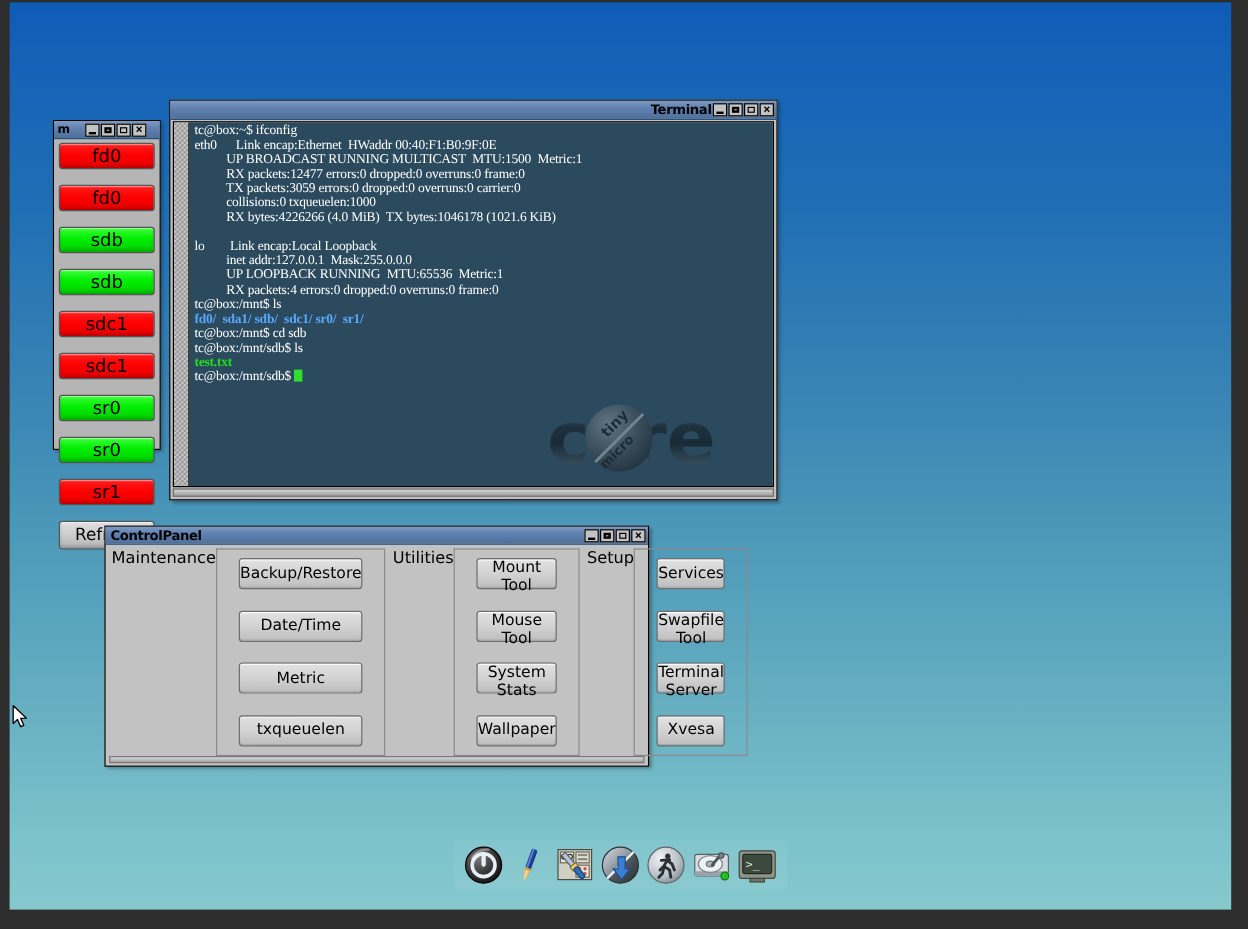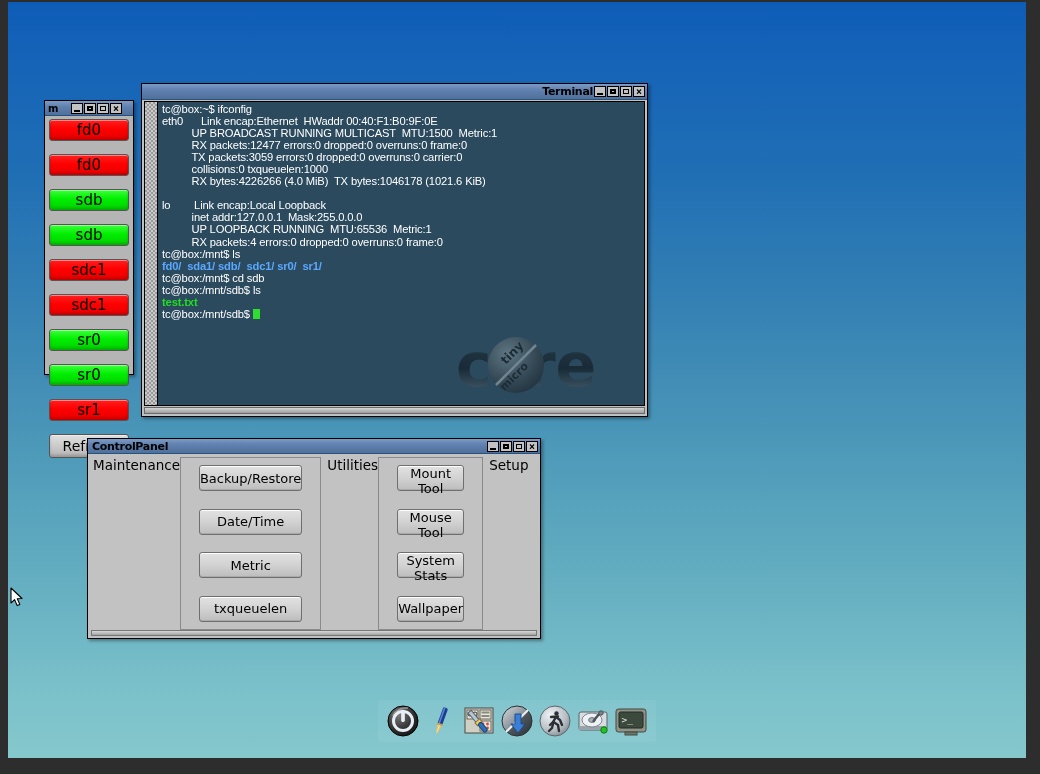--- a/index.html
+++ b/index.html
@@ -102,21 +102,21 @@
     background-position: 0 0, 2px 2px;
     cursor: pointer;
   }
   #term-canvas {
     flex: 1 1 auto; position: relative;
     background: #2b4a5e;
     overflow: hidden;
   }
   #term-text {
     position: relative; z-index: 2;
-    font-family: Liberation Sans, sans-serif;
+    font-family: Liberation Serif, serif;
     font-size: 11.2px; line-height: 12.05px;
     color: #ffffff;
     padding: 1px 0 0 4px;
     white-space: pre;
     letter-spacing: -0.15px;
   }
   #term-text .dir  { color: #5aa8ff; font-weight: bold; }
   #term-text .file { color: #22dd22; font-weight: bold; }
   .cursor { display: inline-block; width: 7px; height: 10px;
             background: #2ee02e; vertical-align: -1px; }
@@ -288,20 +288,26 @@
               <div class="cp-col-head">Utilities</div>
               <div class="cp-group">
                 <button class="cp-btn">Mount Tool</button>
                 <button class="cp-btn">Mouse Tool</button>
                 <button class="cp-btn">System Stats</button>
                 <button class="cp-btn">Wallpaper</button>
               </div>
             </div>
             <div class="cp-col">
               <div class="cp-col-head">Setup</div>
+              <div class="cp-group">
+                <button class="cp-btn">Services</button>
+                <button class="cp-btn">Swapfile Tool</button>
+                <button class="cp-btn">Terminal Server</button>
+                <button class="cp-btn">Xvesa</button>
+              </div>
             </div>
           </div>
       </div>
       <div id="cp-bottombar"></div>
     </div>
 
     <div id="dock">
 
       <svg class="dock-icon" viewBox="0 0 34 34">
         <defs>

